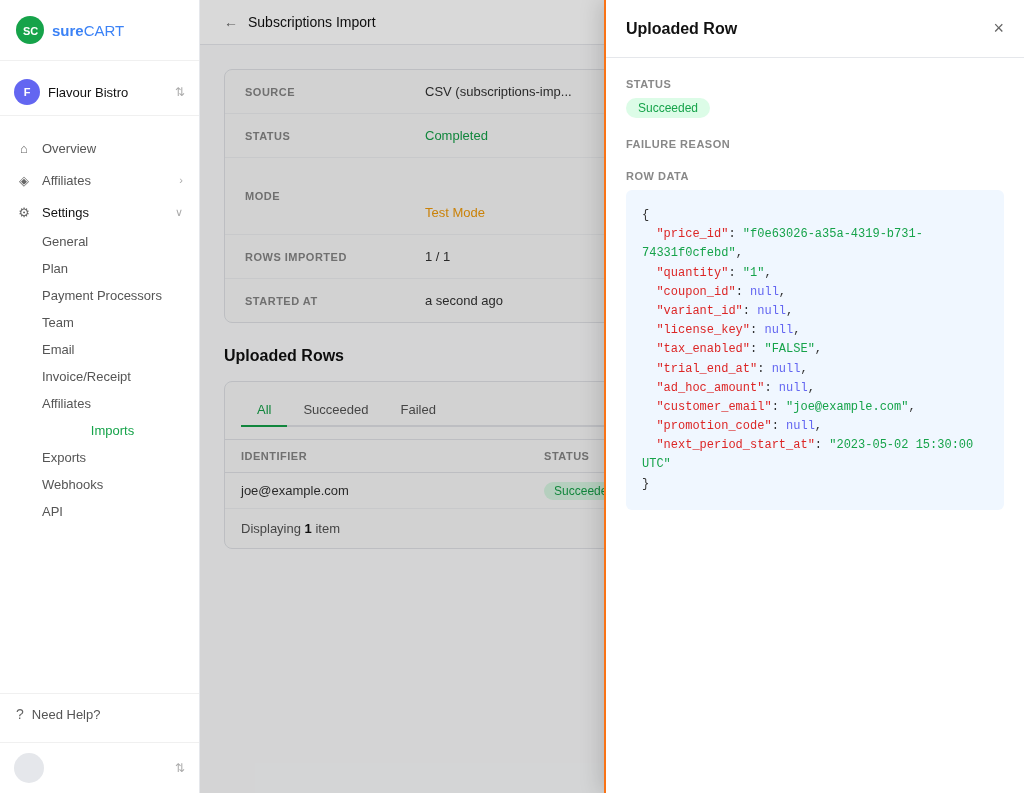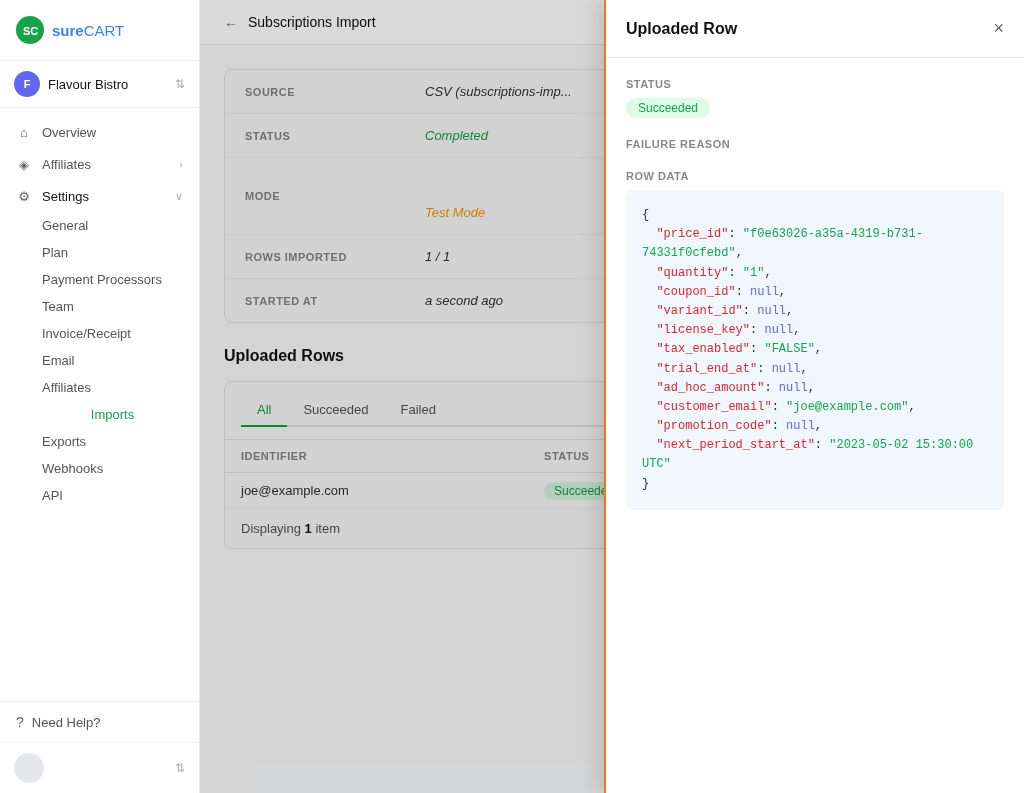--- a/index.html
+++ b/index.html
@@ -1,19 +1,19 @@
 <!DOCTYPE html>
 <html><head>
   <meta charset="utf-8">
   <style>
     * { box-sizing: border-box; margin: 0; padding: 0; }
     body { font-family: -apple-system, BlinkMacSystemFont, 'Segoe UI', sans-serif; background: #f0f0f0; display: flex; width: 1024px; height: 793px; overflow: hidden; }
 
     
-    .sidebar { width: 200px; min-width: 200px; background: #fff; border-right: 1px solid #e5e7eb; display: flex; flex-direction: column; height: 100%; }
+    .sidebar { width: 200px; min-width: 200px; background: #fff; border-right: 1px solid #e5e7eb; display: flex; flex-direction: column; height: 100%; gap: 8px; }
     .sidebar-logo { padding: 16px; display: flex; align-items: center; gap: 8px; border-bottom: 1px solid #f0f0f0; }
     .logo-icon { width: 28px; height: 28px; }
     .sidebar-store { padding: 10px 14px; display: flex; align-items: center; justify-content: space-between; border-bottom: 1px solid #f0f0f0; }
     .store-left { display: flex; align-items: center; gap: 8px; }
     .store-avatar { width: 26px; height: 26px; background: #6366f1; border-radius: 50%; display: flex; align-items: center; justify-content: center; color: white; font-size: 11px; font-weight: 600; }
     .store-name { font-size: 13px; font-weight: 500; color: #111; }
     .chevron-ud { color: #aaa; font-size: 12px; }
     .sidebar-nav { flex: 1; padding: 8px 0; overflow-y: auto; }
     .nav-item { display: flex; align-items: center; gap: 10px; padding: 8px 16px; cursor: pointer; color: #555; font-size: 13px; transition: background 0.15s; }
     .nav-item.active { color: #111; font-weight: 500; }
@@ -32,21 +32,21 @@
     .main { flex: 1; background: #f9fafb; display: flex; flex-direction: column; position: relative; overflow: hidden; }
     .main-header { background: #fff; padding: 14px 24px; border-bottom: 1px solid #e5e7eb; display: flex; align-items: center; gap: 10px; }
     .back-btn { color: #666; cursor: pointer; font-size: 14px; }
     .page-title { font-size: 14px; font-weight: 400; color: #111; }
     .main-body { padding: 24px; flex: 1; overflow-y: auto; filter: brightness(0.97); }
 
     .info-table { background: #fff; border: 1px solid #e5e7eb; border-radius: 8px; margin-bottom: 24px; overflow: hidden; }
     .info-row { display: flex; align-items: center; padding: 14px 20px; border-bottom: 1px solid #f3f4f6; }
     .info-row:last-child { border-bottom: none; }
     .info-label { width: 180px; font-size: 11px; font-weight: 600; color: #888; text-transform: uppercase; letter-spacing: 0.5px; }
-    .info-value { font-size: 13px; color: #333; font-style: italic; }
+    .info-value { font-size: 13px; color: #333; }
     .status-completed { color: #16a34a; font-weight: 500; }
     .status-test { color: #f59e0b; font-weight: 500; margin-top: 33px; }
 
     .section-title { font-size: 16px; font-weight: 600; color: #111; margin-bottom: 16px; }
     .tabs { display: flex; gap: 0; margin-bottom: 0; border-bottom: 2px solid #e5e7eb; }
     .tab { padding: 8px 16px; font-size: 13px; color: #555; cursor: pointer; border-bottom: 2px solid transparent; margin-bottom: -2px; }
     .tab.active { color: #16a34a; border-bottom-color: #16a34a; font-weight: 500; }
     .uploaded-table { width: 100%; border-collapse: collapse; margin-top: 0; }
     .uploaded-table th { font-size: 11px; font-weight: 600; color: #888; text-transform: uppercase; letter-spacing: 0.5px; padding: 10px 16px; text-align: left; border-bottom: 1px solid #e5e7eb; }
     .uploaded-table td { padding: 10px 16px; font-size: 13px; color: #333; border-bottom: 1px solid #f3f4f6; }
@@ -105,22 +105,22 @@
     </div>
     <div class="nav-item active">
       <span class="nav-icon">⚙</span>
       <span>Settings</span>
       <span class="chevron">∨</span>
     </div>
     <div class="nav-sub-item">General</div>
     <div class="nav-sub-item">Plan</div>
     <div class="nav-sub-item">Payment Processors</div>
     <div class="nav-sub-item">Team</div>
+    <div class="nav-sub-item">Email</div>
     <div class="nav-sub-item">Invoice/Receipt</div>
-    <div class="nav-sub-item">Email</div>
     <div class="nav-sub-item">Affiliates</div>
     <div class="nav-sub-item active">Imports</div>
     <div class="nav-sub-item">Exports</div>
     <div class="nav-sub-item">Webhooks</div>
     <div class="nav-sub-item">API</div>
   </nav>
 
   <div class="sidebar-bottom">
     <span class="help-icon">?</span>
     <span class="help-text">Need Help?</span>

